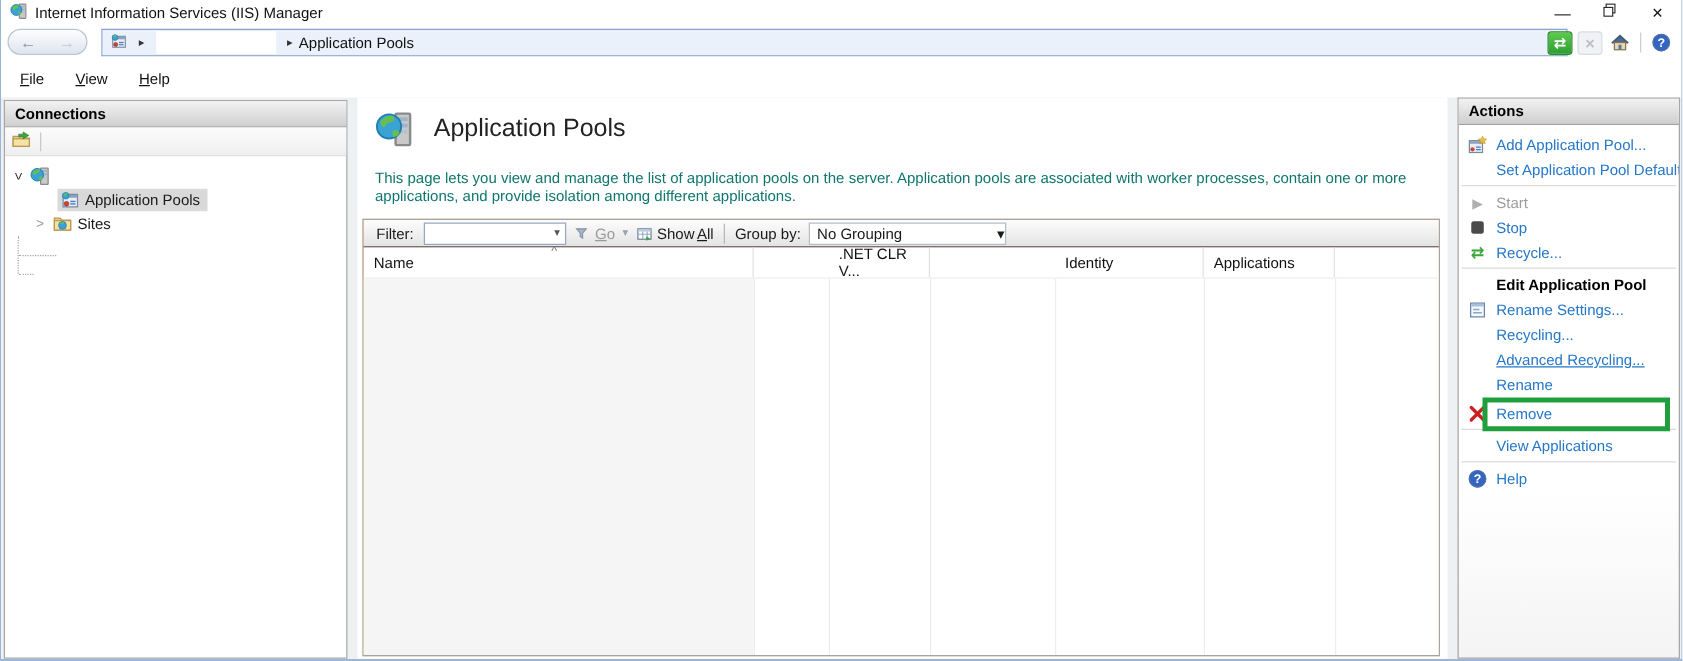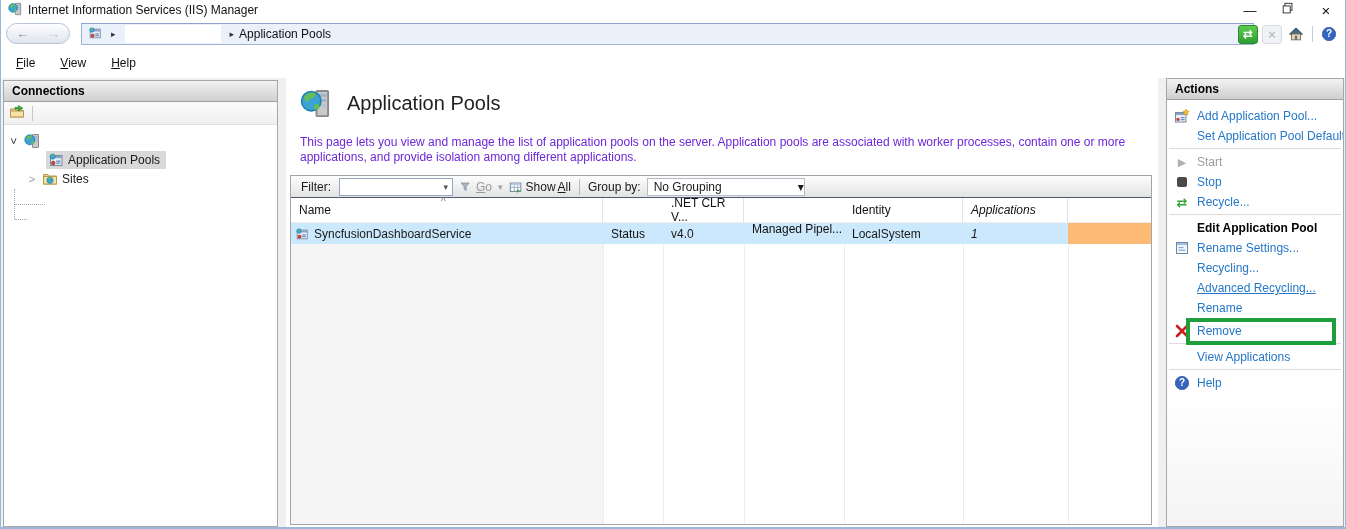--- a/index.html
+++ b/index.html
@@ -62,37 +62,37 @@
   .tree-sel { background:#d9d9d9; display:flex; align-items:center; gap:4px; padding:1px 6px 1px 2px; }
   .tree-plain { display:flex; align-items:center; gap:4px; padding:1px 6px 1px 2px; }
   .tree-lines-v { position:absolute; left:10px; top:64px; height:30px; border-left:1px dotted #a8a8a8; }
   .tree-lines-h { position:absolute; left:11px; top:79px; width:30px; border-top:1px dotted #a8a8a8; }
   .tree-lines-h2 { position:absolute; left:11px; top:94px; width:12px; border-top:1px dotted #a8a8a8; }
 
   
   .main { position:absolute; left:285px; top:0; width:872px; bottom:0; background:#fff; }
   .main-title-row { position:absolute; left:14px; top:10px; display:flex; align-items:center; gap:16px; }
   .main-title { font-size:20px; color:#222; }
-  .main-desc { position:absolute; left:14px; top:57px; width:832px; line-height:15px; color:#6d28d9; }
+  .main-desc { position:absolute; left:14px; top:57px; width:832px; line-height:15px; color:#0f766e; }
   .listbox { position:absolute; left:4px; top:97px; right:6px; bottom:2px; border:1px solid #a5a5a5; display:flex; flex-direction:column; background:#fdba74; }
 
   .filterbar { height:22px; background:linear-gradient(#fdfdfd,#e3e3e3); border-bottom:1px solid #4c5870;
                display:flex; align-items:center; flex:0 0 auto; }
   .filterbar .lbl { margin:0 8px 0 10px; }
   .combo { width:114px; height:18px; background:#fff; border:1px solid #98a8c0; display:flex; align-items:center; justify-content:flex-end; }
   .combo .da { color:#555; font-size:9px; margin-right:4px; }
   .fb-btn { display:flex; align-items:center; margin-left:6px; gap:3px; }
   .go-lbl { color:#9a9a9a; }
   .da-sm { color:#9aa0aa; font-size:9px; margin-left:3px; }
   .fb-sep { width:1px; height:16px; background:#b8b8b8; margin:0 8px; }
   .groupby-combo { width:158px; height:18px; background:#fff; border:1px solid #b6bdc8; display:flex; align-items:center; justify-content:space-between; padding-left:6px; margin-left:6px; }
 
   .thead { height:25px; display:flex; flex:0 0 auto; background:#fff; position:relative; border-bottom:1px solid #ededed; }
   .th { display:flex; align-items:center; padding-left:8px; border-right:1px solid #e2e2e2; color:#111; }
-  .c0{width:312px;} .c1{width:60px;margin-top:36px;} .c2{width:81px;} .c3{width:100px;margin-top:31px;} .c4{width:119px;} .c5{width:105px;font-style:italic;}
+  .c0{width:312px;} .c1{width:60px;margin-top:36px;} .c2{width:81px;} .c3{width:100px;margin-top:31px;} .c4{width:119px;} .c5{width:105px;}
   .sort-caret { position:absolute; left:150px; top:-2px; color:#777; font-size:10px; }
 
   .trow { height:21px; display:flex; flex:0 0 auto; background:#cbe8fc; width:777px; align-items:center; }
   .td { display:flex; align-items:center; padding-left:8px; height:100%; }
   .td.name { padding-left:4px; gap:5px; }
 
   .tbody { position:relative; flex:1 1 auto; background:#fff; }
   .sortcol-tint { position:absolute; left:0; top:0; bottom:0; width:312px; background:#f5f5f5; }
   .colline { position:absolute; top:0; bottom:0; width:1px; background:#ededed; }
 
@@ -336,33 +336,20 @@
         <div class="thead">
           <span class="sort-caret">^</span>
           <div class="th c0">Name</div>
           <div class="th c1">Status</div>
           <div class="th c2">.NET CLR V...</div>
           <div class="th c3">Managed Pipel...</div>
           <div class="th c4">Identity</div>
           <div class="th c5">Applications</div>
         </div>
 
-        <div class="trow">
-          <div class="td name c0">
-            <svg class="i14" viewBox="0 0 16 16">
-                <use href="#ic-apppool"></use>
-              </svg>
-            <span>SyncfusionDashboardService</span>
-          </div>
-          <div class="td c1">Started</div>
-          <div class="td c2">v4.0</div>
-          <div class="td c3">Integrated</div>
-          <div class="td c4">LocalSystem</div>
-          <div class="td c5">1</div>
-        </div>
 
         <div class="tbody">
           <div class="sortcol-tint"></div>
           <div class="colline" style="left:312px"></div>
           <div class="colline" style="left:372px"></div>
           <div class="colline" style="left:453px"></div>
           <div class="colline" style="left:553px"></div>
           <div class="colline" style="left:672px"></div>
           <div class="colline" style="left:777px"></div>
         </div>

